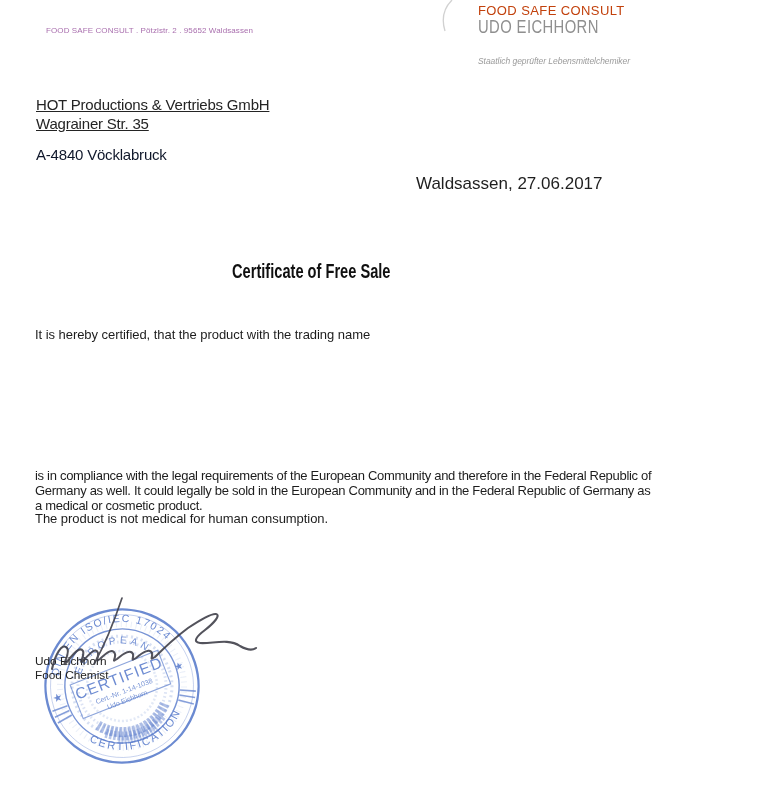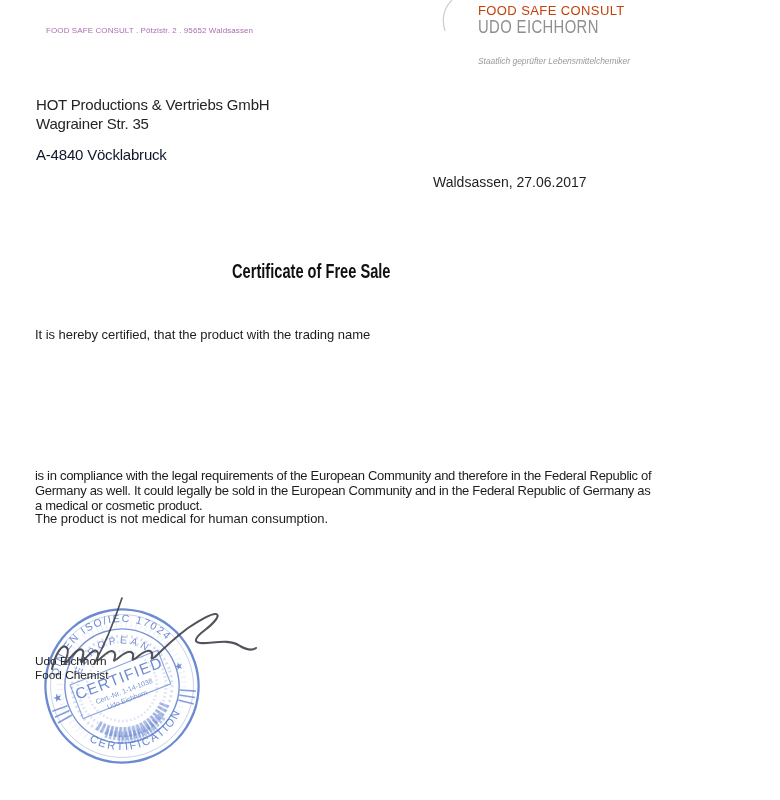--- a/index.html
+++ b/index.html
@@ -11,23 +11,23 @@
   .cx{transform-origin:0 0;}
   
   .sender{left:33px;top:26px;font-size:8px;letter-spacing:.1px;color:#a96fae;padding-left:13px;}
   
   .brand{left:478px;top:3px;font-size:13px;letter-spacing:.4px;color:#c2410c;}
   .lh-name{left:478px;top:16px;font-size:19px;color:#8f8f8f;letter-spacing:.5px;transform:scaleX(.78);}
   .cred{left:478px;font-size:8.5px;font-style:italic;color:#9b9b9b;letter-spacing:-.05px;line-height:11.5px;}
   .cred1{top:48px;margin-top:8px;}
   .cred2{top:62px;}
   
-  .recip{left:36px;top:96px;font-size:15px;letter-spacing:-.2px;line-height:18.5px;color:#242424;}
+  .recip{left:36px;top:96px;font-size:15px;letter-spacing:-.2px;line-height:18.5px;color:#242424;text-decoration:underline;}
   .recip-city{left:36px;top:146px;font-size:15px;letter-spacing:-.2px;color:#0f172a;}
-  .dateline{left:433px;top:174px;font-size:14px;color:#1f1f1f;}
+  .dateline{left:416px;top:174px;font-size:17px;color:#1f1f1f;}
   .title{left:232px;top:260px;font-size:19.5px;font-weight:bold;color:#101010;transform:scaleX(.75);white-space:nowrap;}
   
   .bodytext{font-size:13px;letter-spacing:-.05px;line-height:15.1px;color:#1d1d1d;}
   .intro{left:35px;top:327px;}
   .product{left:182px;top:369px;}
   .ingredients{left:35px;top:391px;}
   .compliance{left:35px;top:448px;letter-spacing:-.3px;margin-top:20px;}
   .safety{left:35px;top:511px;}
   
   .signame{left:35px;top:654px;font-size:11.8px;color:#222;z-index:4;}

